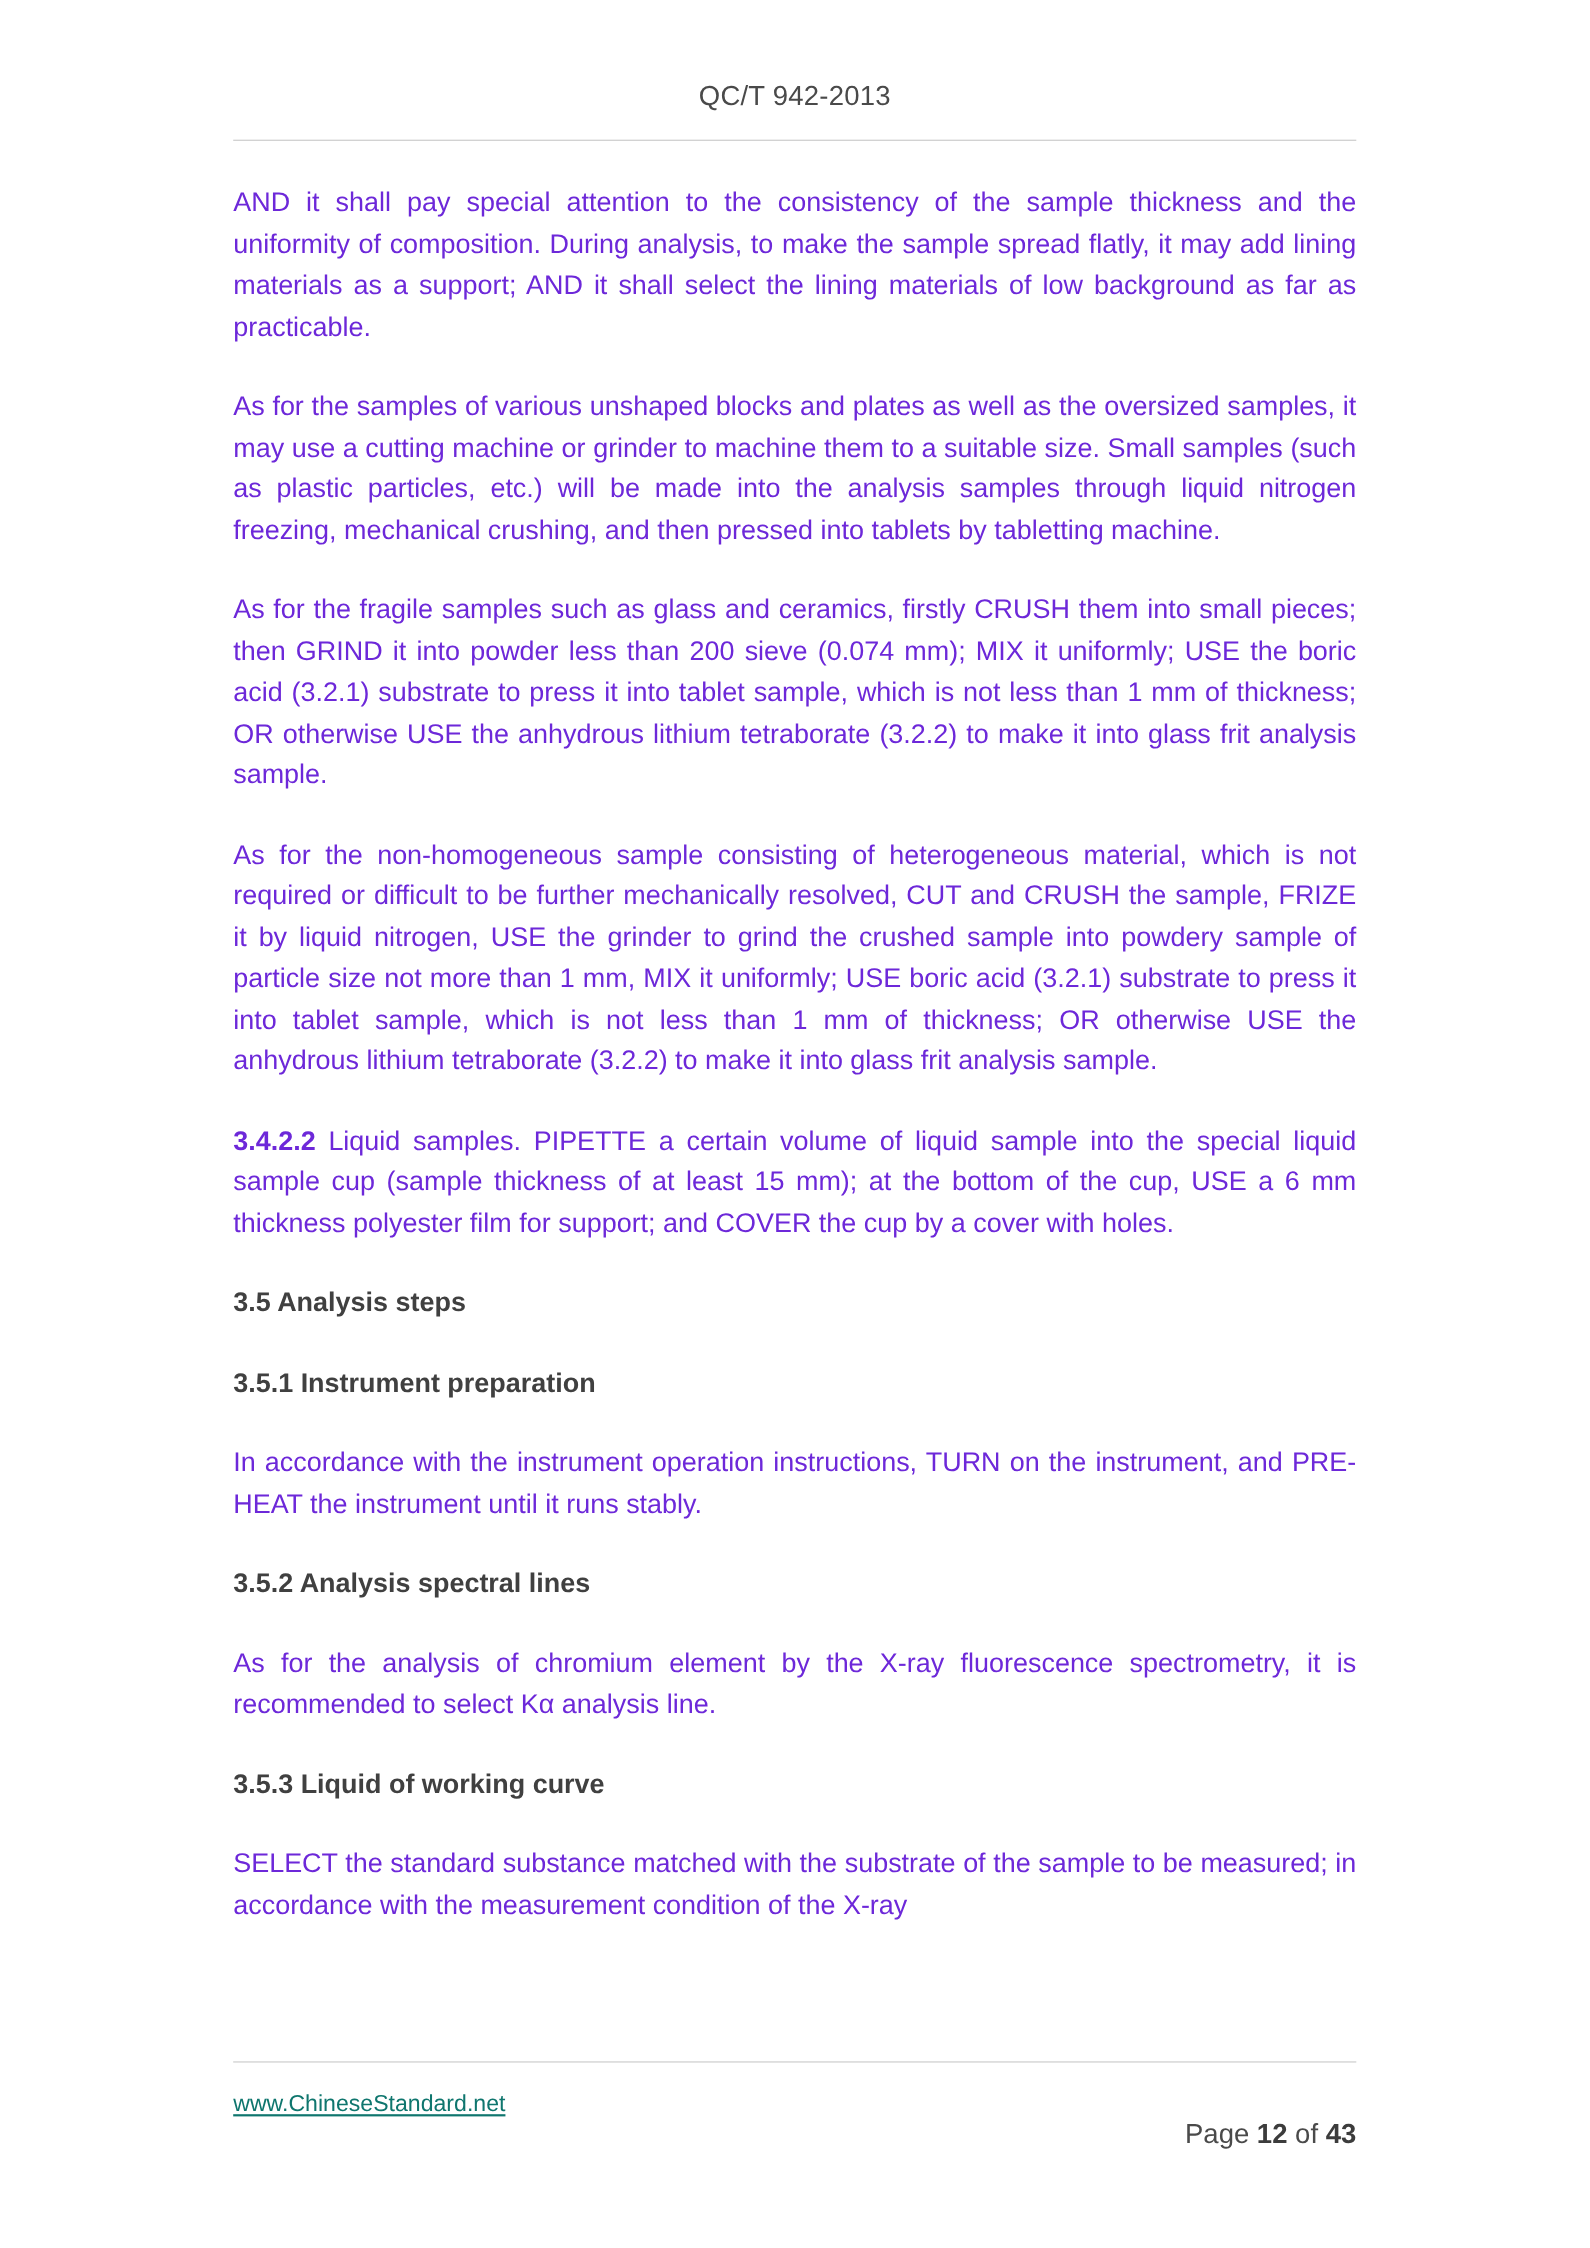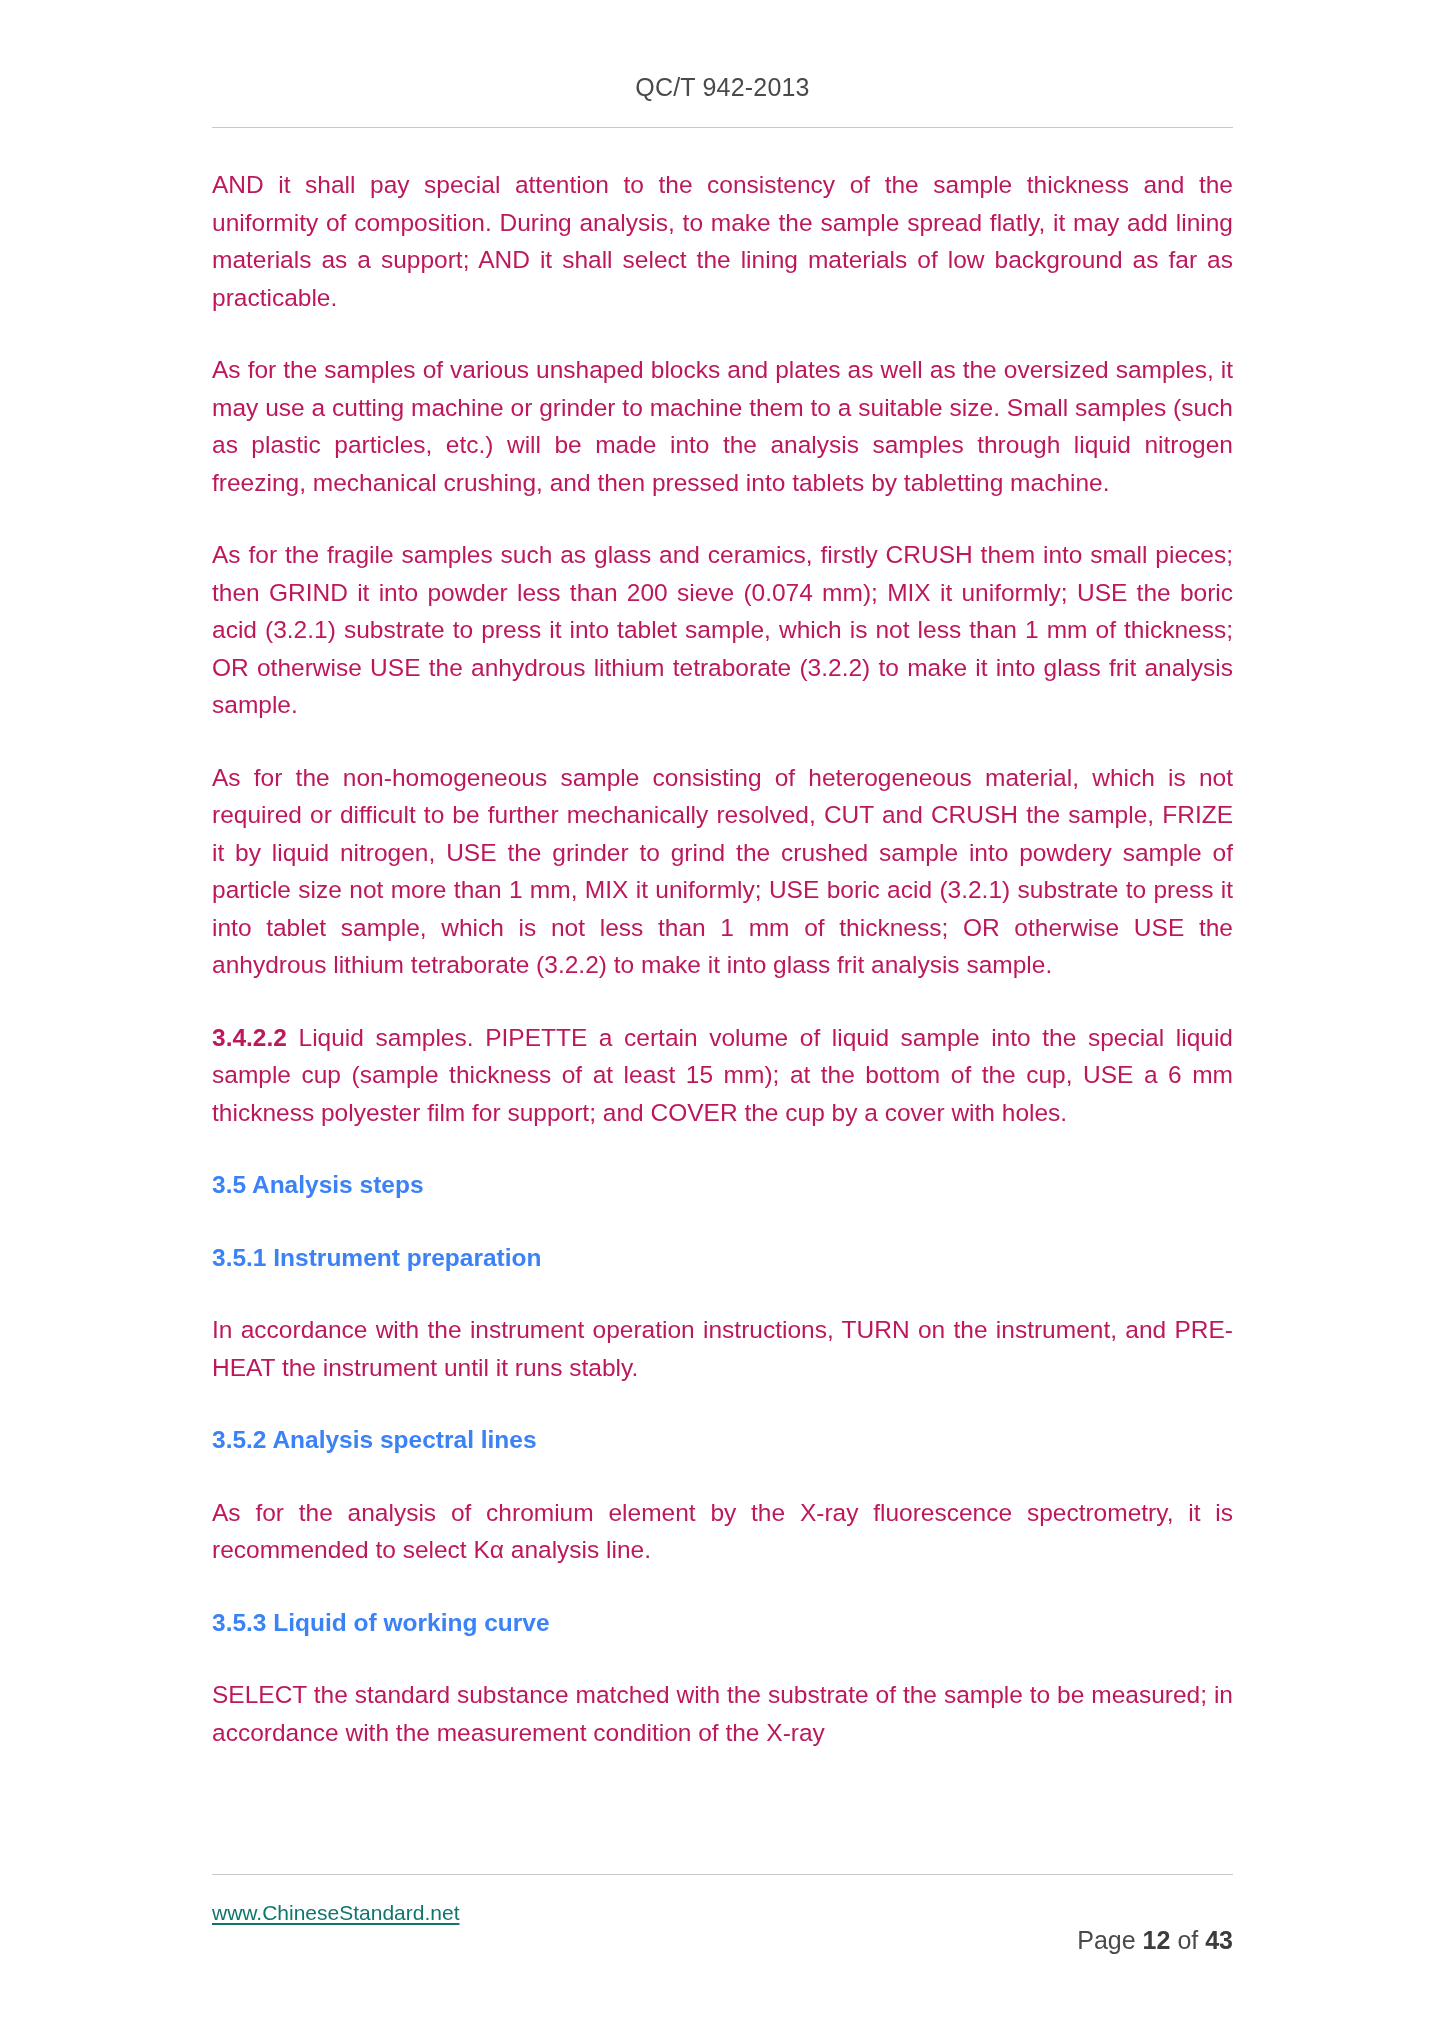--- a/index.html
+++ b/index.html
@@ -53,33 +53,33 @@
     margin-top: 38px;
     flex: 1 1 auto;
   }
 
   p.para {
     font-size: 24.5px;
     line-height: 37.5px;
     text-align: justify;
     text-justify: inter-word;
     margin: 0 0 35px 0;
-    color: #be185d;
+    color: #6d28d9;
     hyphens: none;
   }
 
   p.para:last-child { margin-bottom: 0; }
 
   h2.heading {
     font-size: 24.5px;
     line-height: 37.5px;
     font-weight: bold;
     margin: 0 0 35px 0;
     text-align: left;
-    color: #3b82f6;
+    color: #404040;
   }
 
   .num-bold { font-weight: bold; }
 
   
   .page-footer {
     padding: 0 212px;
     margin-bottom: 60px;
   }
   .footer-rule {

